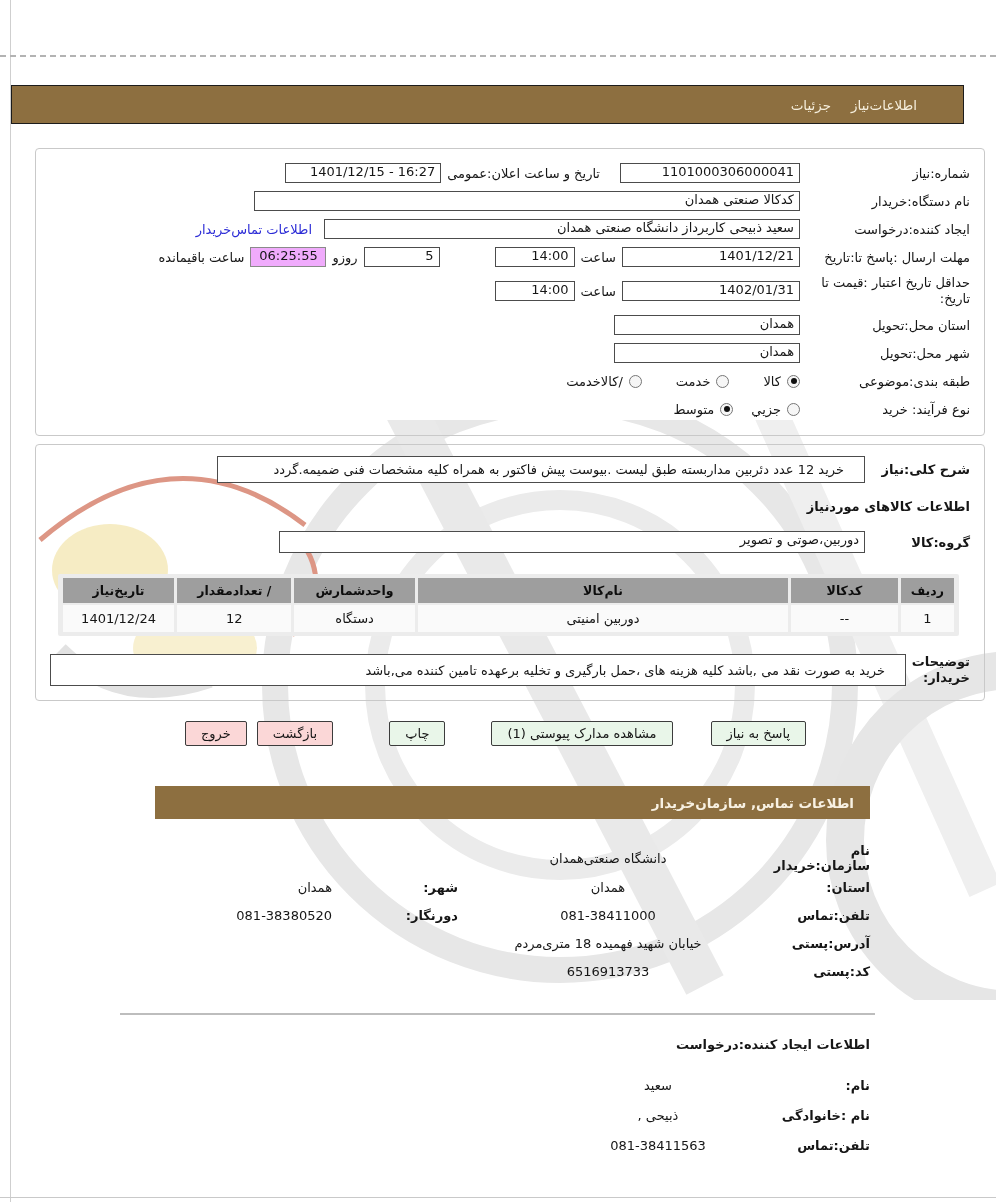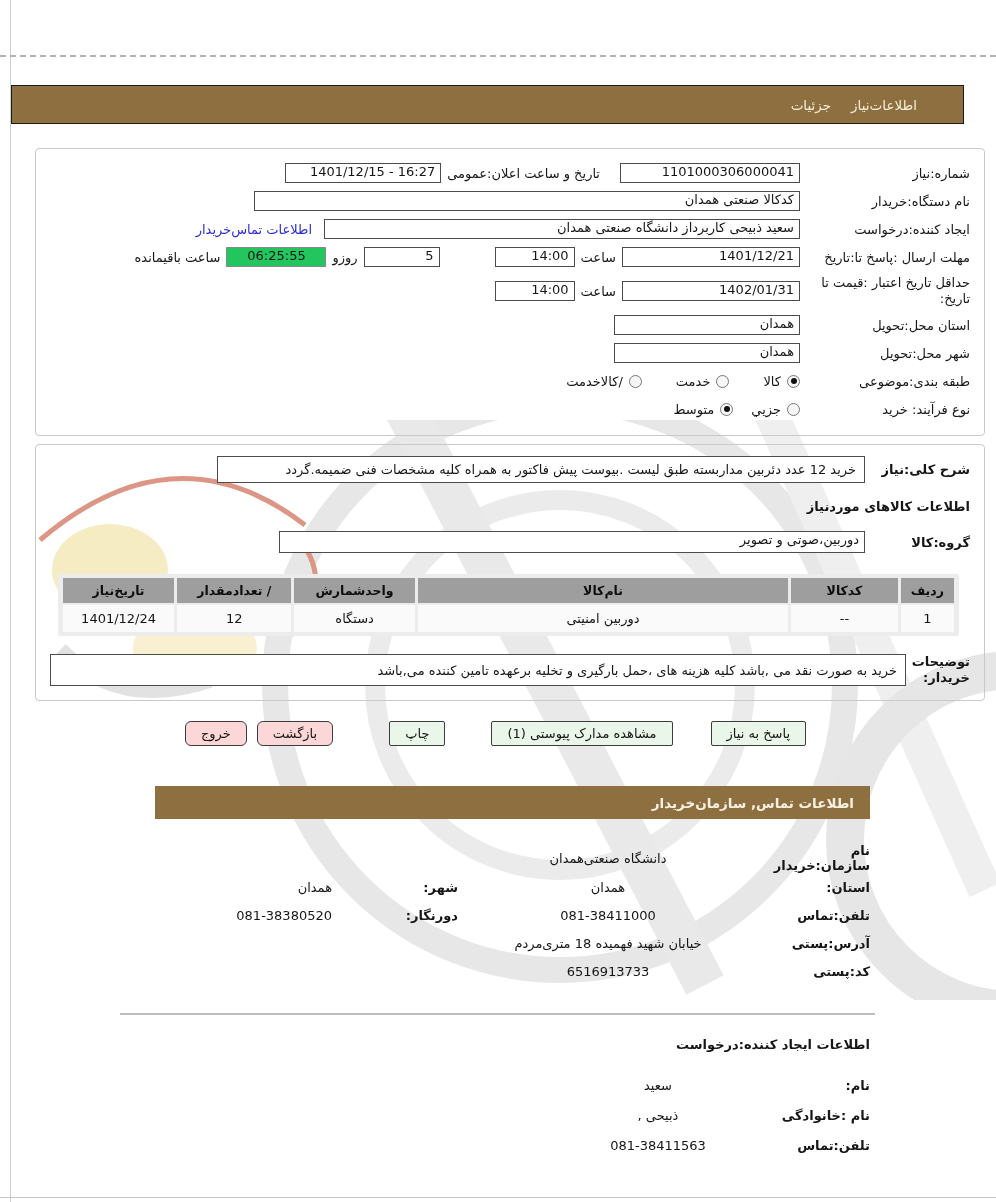--- a/index.html
+++ b/index.html
@@ -26,46 +26,46 @@
     margin:24px 11px 0 35px; padding:10px 14px 12px 14px;
   }
   .frow { display:flex; align-items:center; min-height:28px; }
   .flabel { width:170px; flex:none; }
   .flabel2 { width:105px; flex:none; font-weight:bold; }
   .ibox {
     border:1px solid #4c4c4c; background:#fff; height:20px;
     display:flex; align-items:flex-start; padding:0 5px; overflow:hidden; white-space:nowrap;
   }
   .ltr { direction:ltr; unicode-bidi:isolate; }
-  .timer { background:#22c55e; border:1px solid #8a8a8a; width:100px; justify-content:center; }
+  .timer { background:#f0abfc; border:1px solid #8a8a8a; width:76px; justify-content:center; }
   .link { color:#2b2bd6; margin-right:12px; cursor:pointer; }
   .sm { margin:0 6px; }
   .radio { width:13px; height:13px; border:1.5px solid #767676; border-radius:50%; background:#f6f6f6;
            display:inline-block; position:relative; flex:none; margin-left:6px; }
   .radio.checked::after { content:""; position:absolute; inset:2.5px; background:#111; border-radius:50%; }
   .chk { width:13px; height:13px; border:1px solid #8a8a8a; background:#f2f2f2; display:inline-block; flex:none; margin-left:7px; }
   .ropt { margin-left:28px; display:flex; align-items:center; }
 
   .lbl2line { display:flex; flex-direction:column; line-height:1.25; }
 
   .heading { font-weight:bold; margin-top:16px; }
   .dbox { border:1px solid #4c4c4c; background:#fff; height:27px; display:flex; align-items:center;
-          padding:0 8px; white-space:nowrap; overflow:hidden; }
+          padding:0 20px; white-space:nowrap; overflow:hidden; }
 
   .tblwrap { margin:18px 11px 0 8px; background:#ececec; padding:2px; border-radius:2px; }
   table { width:100%; border-collapse:separate; border-spacing:3px 2px; }
   th { background:#9e9e9e; color:#0d0d0d; font-weight:bold; font-size:12.5px; padding:5px 4px;text-align:center; }
   td { background:#fafafa; padding:6px 4px; text-align:center; font-size:13px; }
   .c-row{width:55px}.c-code{width:115px}.c-name{width:415px}.c-unit{width:125px}.c-qty{width:120px}.c-date{width:115px}
 
   .btnrow { display:flex; align-items:center; margin-top:20px; padding-right:190px; }
   .btn { height:25px; border:1px solid #3c3c3c; display:flex; align-items:center; padding:0 15px;
          border-radius:2px; cursor:pointer; white-space:nowrap; }
   .btn.green { background:#e9f6e9; }
-  .btn.pink  { background:#fbd7d7;border-radius:6px; }
+  .btn.pink  { background:#fbd7d7; }
 
   .bar2 { margin:40px 126px 0 155px; height:33px; background:#8d6f40; color:#f8f1e2;
           font-weight:bold; display:flex; align-items:center; padding:0 16px; font-size:13.5px; }
 
   .contact { margin:24px 126px 0 155px; }
   .crow { display:grid; grid-template-columns:112px 300px 120px 1fr; align-items:center; min-height:28px; }
   .clabel { font-weight:bold; }
   .cval { text-align:center; }
   .cval2 { text-align:right; padding-right:6px; }
 

